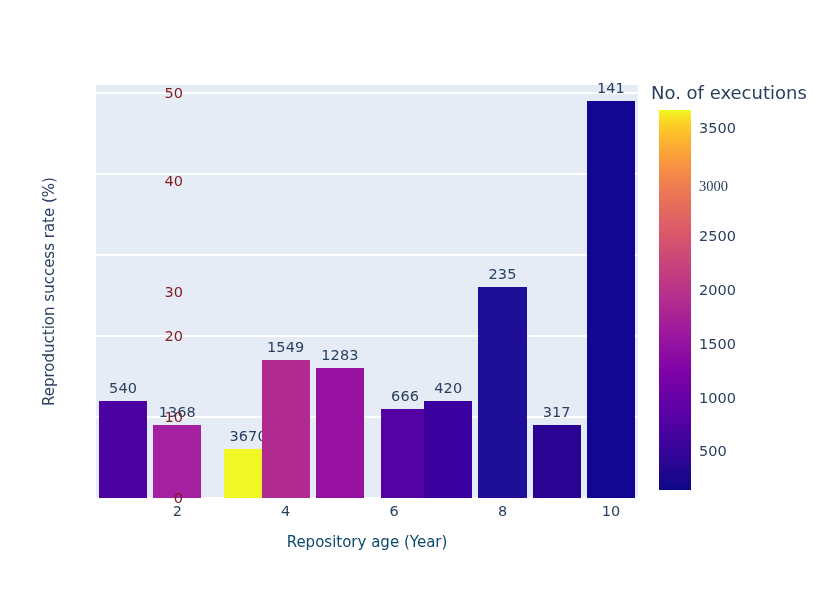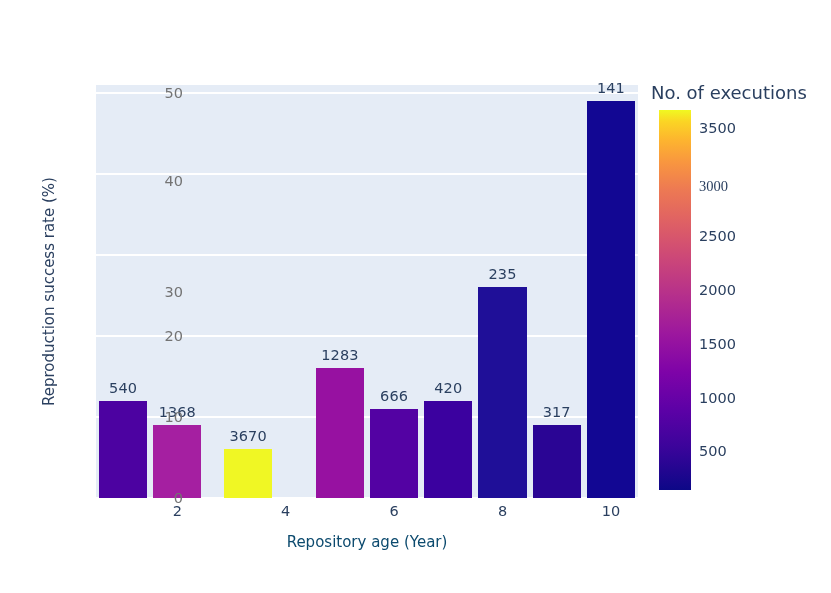--- a/index.html
+++ b/index.html
@@ -74,21 +74,21 @@
     letter-spacing: .1px;
   }
 
   
   .ytick {
     position: absolute;
     right: 640px;
     width: 90px;
     text-align: right;
     font-size: 14.5px;
-    color: #737373;
+    color: #7f1d1d;
     transform: translateY(-50%);
     padding-right: 8px;
     box-sizing: border-box;
   }
   #ylabel {
     position: absolute;
     left: 0;
     top: 0;
     width: 413px;
     text-align: center;
@@ -179,25 +179,29 @@
         <div class="bar-label" style="top: 294.824px;">540</div>
       </div>
       <div class="bar-slot" style="left: 54.2px; width: 54.2px;">
         <div class="bar" title="2: 9%" style="height: 72.8824px; background: rgb(165, 31, 161);"></div>
         <div class="bar-label" style="top: 319.118px;">1368</div>
       </div>
       <div class="bar-slot" style="left: 125px; width: 54.2px;">
         <div class="bar" title="3: 6%" style="height: 48.5882px; background: rgb(240, 247, 36);"></div>
         <div class="bar-label" style="top: 343.412px;">3670</div>
       </div>
+      <div class="bar-slot" style="left: 162.6px; width: 54.2px;">
+        <div class="bar" title="4: 17%" style="height: 137.667px; background: rgb(177, 42, 144);"></div>
+        <div class="bar-label" style="top: 254.333px;">1549</div>
+      </div>
       <div class="bar-slot" style="left: 216.8px; width: 54.2px;">
         <div class="bar" title="5: 16%" style="height: 129.569px; background: rgb(151, 17, 161);"></div>
         <div class="bar-label" style="top: 262.431px;">1283</div>
       </div>
-      <div class="bar-slot" style="left: 271px; width: 54.2px;">
+      <div class="bar-slot" style="left: 282px; width: 54.2px;">
         <div class="bar" title="6: 11%" style="height: 89.0784px; background: rgb(83, 2, 163);"></div>
         <div class="bar-label" style="top: 302.922px;">666</div>
       </div>
       <div class="bar-slot" style="left: 325.2px; width: 54.2px;">
         <div class="bar" title="7: 12%" style="height: 97.1765px; background: rgb(59, 1, 159);"></div>
         <div class="bar-label" style="top: 294.824px;">420</div>
       </div>
       <div class="bar-slot" style="left: 379.4px; width: 54.2px;">
         <div class="bar" title="8: 26%" style="height: 210.549px; background: rgb(31, 15, 152);"></div>
         <div class="bar-label" style="top: 181.451px;">235</div>

